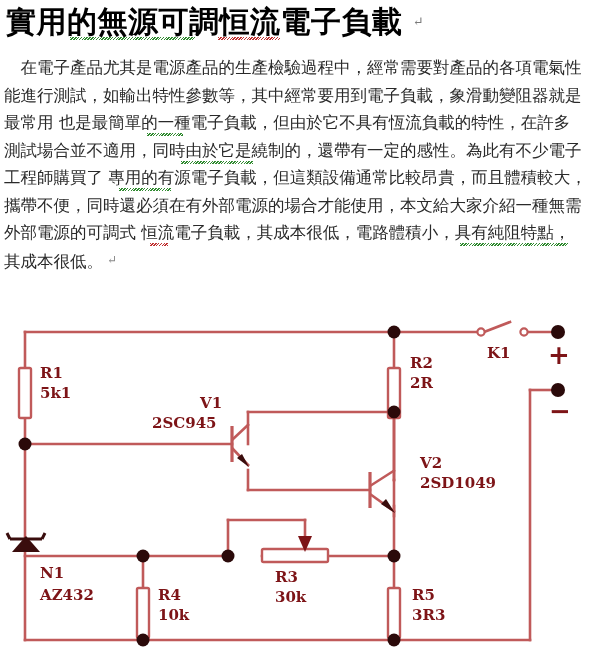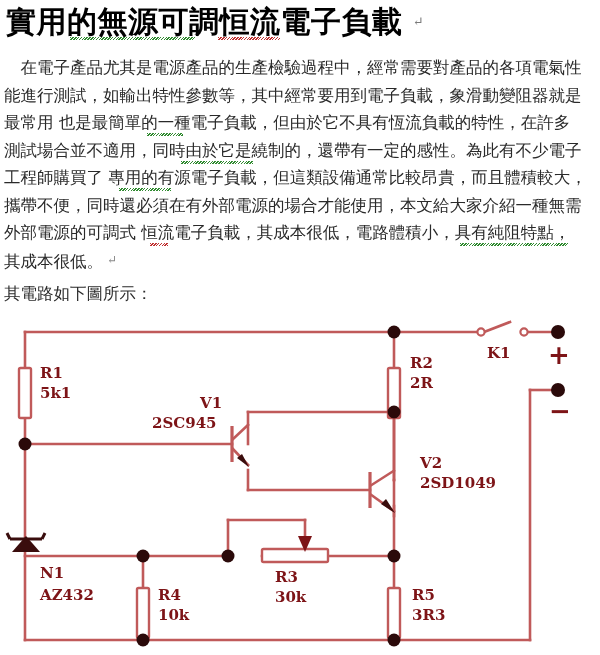--- a/index.html
+++ b/index.html
@@ -135,21 +135,20 @@
       <span>其成本很低。</span><span class="pilcrow">↵</span>
     </div>
   </div>
 
   <div class="sq-green" style="left:147px; top:133px; width:36px;"></div>
   <div class="sq-green" style="left:181px; top:161px; width:72px;"></div>
   <div class="sq-green" style="left:119px; top:188px; width:52px;"></div>
   <div class="sq-red" style="left:150px; top:243px; width:18px;"></div>
   <div class="sq-green" style="left:460px; top:243px; width:108px;"></div>
 
-  <div class="closing-line">其電路如下圖所示：</div>
 
   <div class="circuit-wrap">
     <svg class="circuit-svg" width="600" height="335" viewBox="0 0 600 335">
 
       <g stroke="#c05a5a" stroke-width="2.6" fill="none" stroke-linecap="square">
 
         <path d="M 25 12 L 394 12"></path>
 
         <path d="M 25 12 L 25 48"></path>
 

